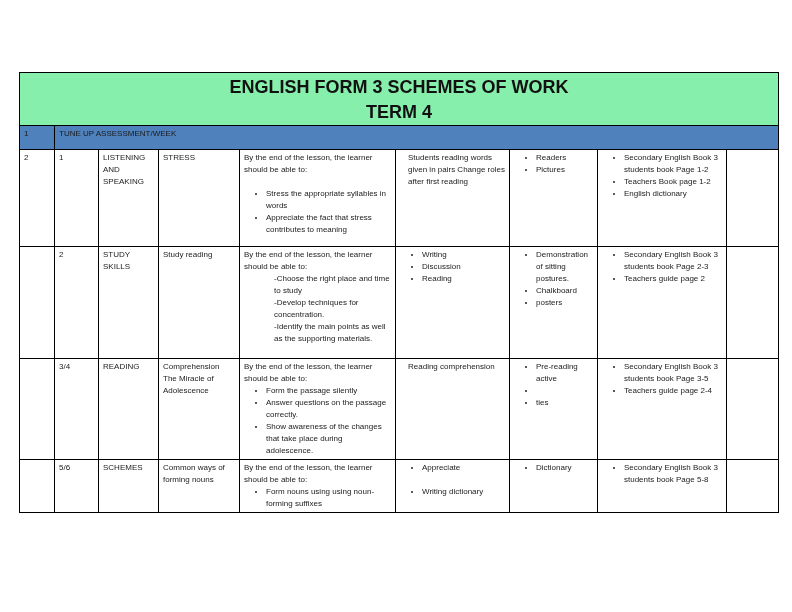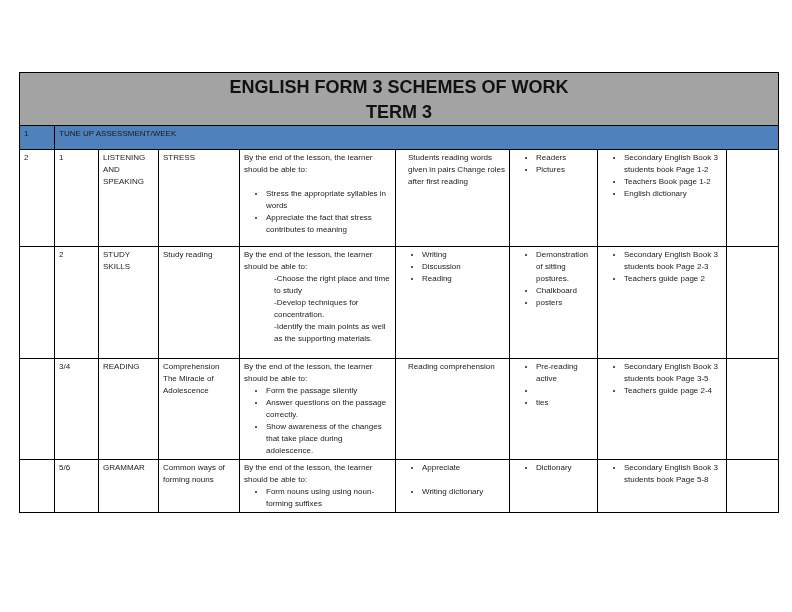--- a/index.html
+++ b/index.html
@@ -2,21 +2,21 @@
 <html><head>
   <meta charset="utf-8">
   <style>
     html, body { margin: 0; padding: 0; background: #ffffff; }
     body { width: 792px; height: 612px; position: relative; overflow: hidden;
            font-family: "Liberation Sans", sans-serif; color: #222; }
     .sheet { position: absolute; left: 19px; top: 72px; width: 759px; }
     table { border-collapse: collapse; width: 759px; table-layout: fixed; }
     td, th { border: 1px solid #000; vertical-align: top; padding: 2px 4px;
              font-size: 8px; line-height: 12px; text-align: left; }
-    .title-cell { background: #a3a3a3; text-align: center; padding: 0; height: 52px;
+    .title-cell { background: #86efac; text-align: center; padding: 0; height: 52px;
                   font-weight: bold; color: #111; }
     .title-line1 { font-size: 18px; line-height: 26px; display: block; padding-top: 1px; }
     .title-line2 { font-size: 18px; line-height: 24px; display: block; }
     th { font-weight: bold; font-size: 8px; height: 22px; }
     .blue-row td { background: #4f81bd; color: #1a1a1a; height: 19px; }
     ul { margin: 0; padding-left: 22px; }
     li { margin: 0; }
     .indent-block { padding-left: 56px; }
     .centered-act { padding-left: 12px; }
     .gap { height: 12px; }
@@ -34,21 +34,21 @@
     <col style="width:156px">
         <col style="width:114px">
         <col style="width:88px">
         <col style="width:129px">
         <col style="width:52px">
   </colgroup>
   <tbody>
         <tr>
     <td class="title-cell" colspan="9">
       <span class="title-line1">ENGLISH FORM 3 SCHEMES OF WORK</span>
-      <span class="title-line2">TERM 3</span>
+      <span class="title-line2">TERM 4</span>
     </td>
   </tr>
   <tr class="blue-row">
     <td>1</td>
     <td colspan="8">TUNE UP ASSESSMENT/WEEK</td>
   </tr>
 
   <tr style="height:97px">
     <td>2</td>
     <td>1</td>
@@ -139,21 +139,21 @@
         <li>Secondary English Book 3 students book Page 3-5</li>
         <li>Teachers guide page 2-4</li>
       </ul>
     </td>
     <td></td>
   </tr>
 
   <tr style="height:50px">
     <td></td>
     <td>5/6</td>
-    <td>GRAMMAR</td>
+    <td>SCHEMES</td>
     <td>Common ways of forming nouns</td>
     <td>
       <div>By the end of the lesson, the learner should be able to:</div>
       <ul>
         <li>Form nouns using using noun-forming suffixes</li>
       </ul>
     </td>
     <td>
       <ul>
         <li style="margin-bottom:12px">Appreciate</li>

